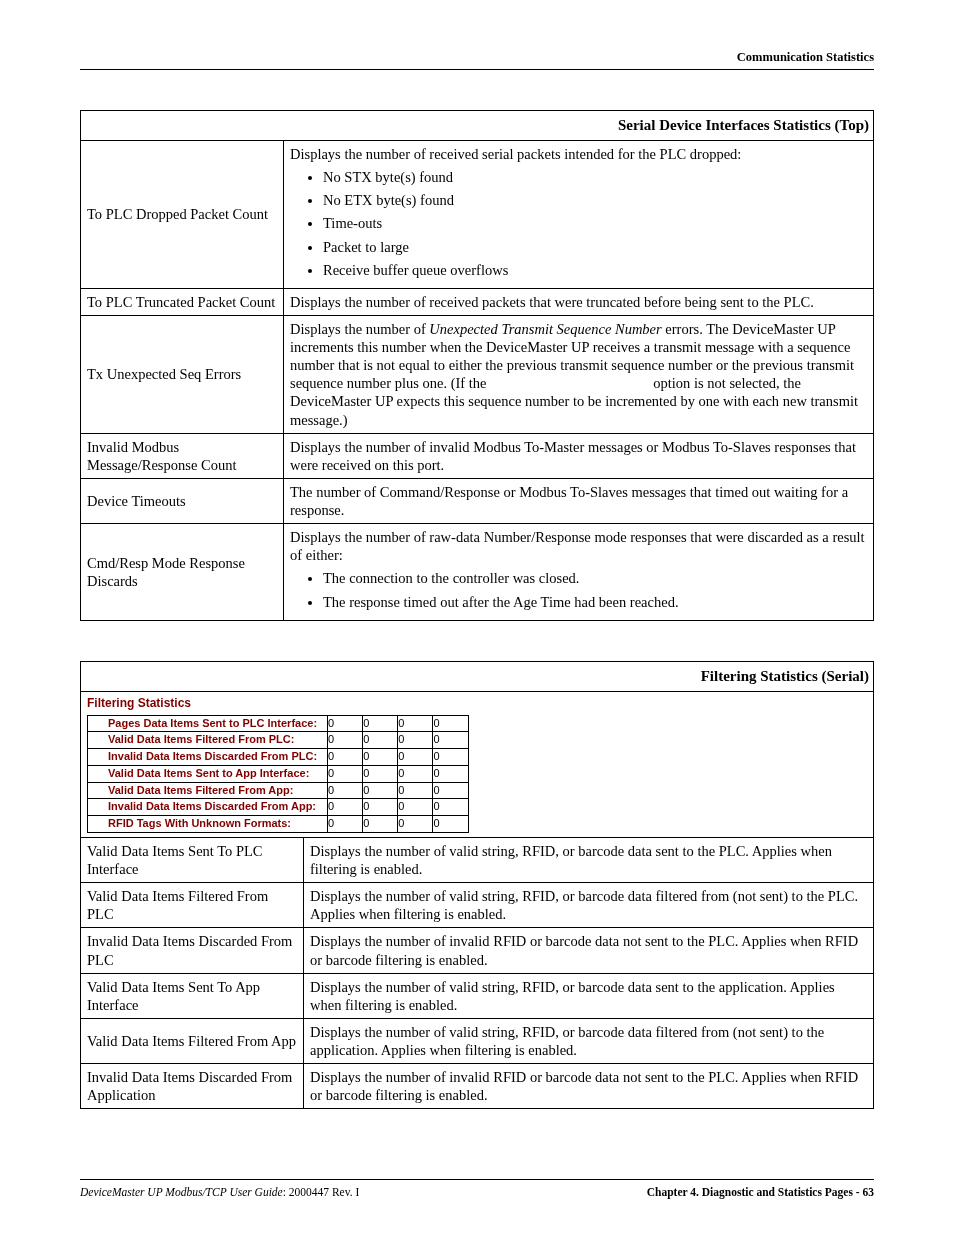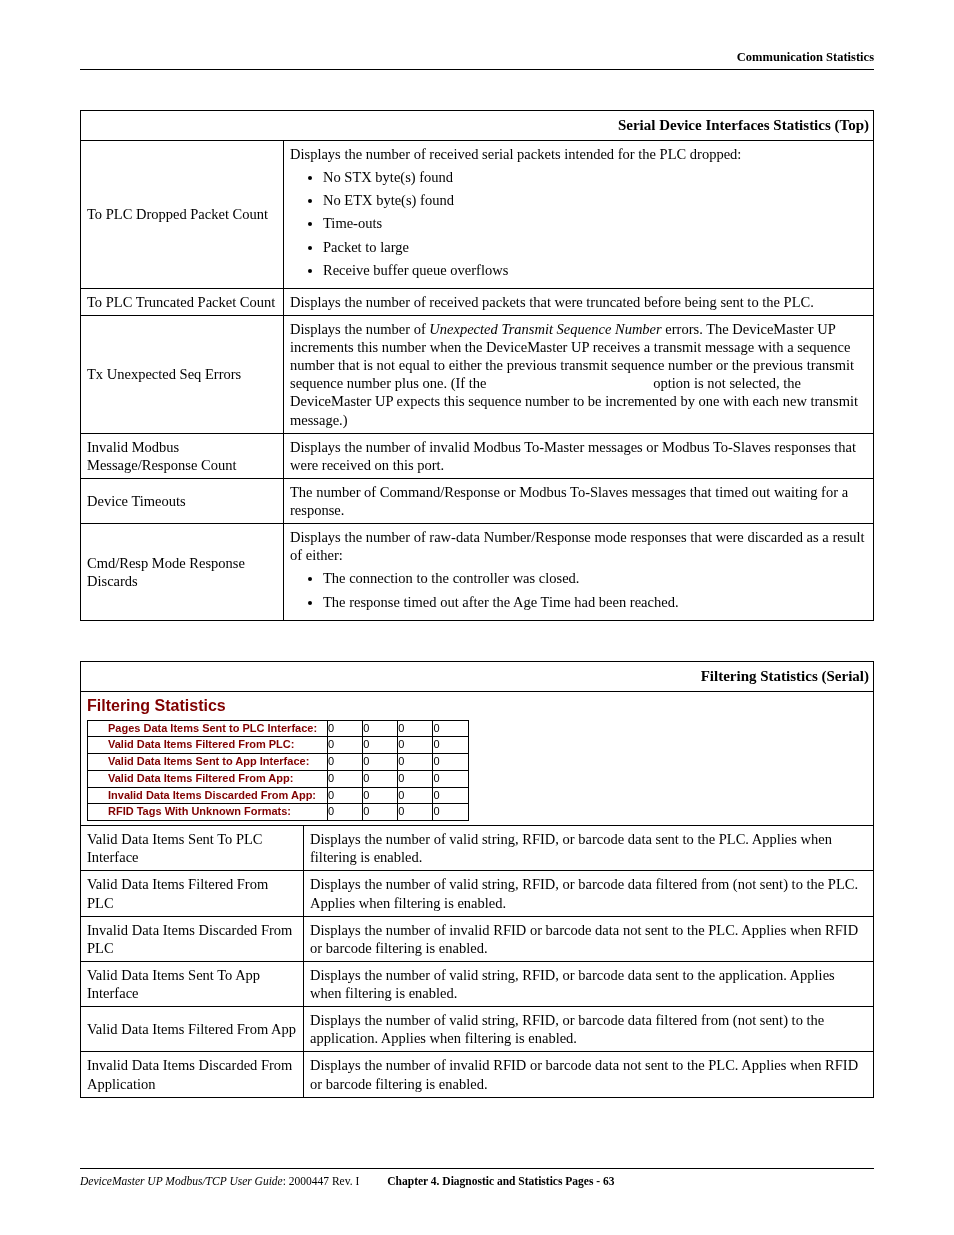--- a/index.html
+++ b/index.html
@@ -54,21 +54,21 @@
   .italic { font-style: italic; }
   
   
   .fig-cell {
     padding: 10px 90px 10px 90px;
   }
   .fig-title {
     color: #800000;
     font-family: Verdana, Arial, sans-serif;
     font-weight: bold;
-    font-size: 16px;
+    font-size: 12px;
     margin-bottom: 4px;
   }
   table.fig {
     border-collapse: collapse;
     font-family: Verdana, Arial, sans-serif;
     font-size: 11px;
   }
   table.fig td.rowlabel {
     color: #800000;
     font-weight: bold;
@@ -78,20 +78,21 @@
   table.fig td.val {
     padding: 1px 28px 1px 0;
     color: #000;
   }
 
   .footer {
     border-top: 1px solid #000;
     padding-top: 6px;
     font-size: 11.5px;
     display: flex;
+    justify-content: space-between;
     margin-top: 70px;
   }
   .footer .left { font-style: italic; }
   .footer .left .norm { font-style: normal; }
   .footer .right { text-align: right; margin-left: 28px; }
   .bold { font-weight: bold; }
 </style>
 </head>
 <body>
 
@@ -171,20 +172,27 @@
                 <td class="val">0</td>
               </tr>
               <tr>
                 <td class="rowlabel">Valid Data Items Filtered From PLC:</td>
                 <td class="val">0</td>
                 <td class="val">0</td>
                 <td class="val">0</td>
                 <td class="val">0</td>
               </tr>
               <tr>
+                <td class="rowlabel">Invalid Data Items Discarded From PLC:</td>
+                <td class="val">0</td>
+                <td class="val">0</td>
+                <td class="val">0</td>
+                <td class="val">0</td>
+              </tr>
+              <tr>
                 <td class="rowlabel">Valid Data Items Sent to App Interface:</td>
                 <td class="val">0</td>
                 <td class="val">0</td>
                 <td class="val">0</td>
                 <td class="val">0</td>
               </tr>
               <tr>
                 <td class="rowlabel">Valid Data Items Filtered From App:</td>
                 <td class="val">0</td>
                 <td class="val">0</td>

